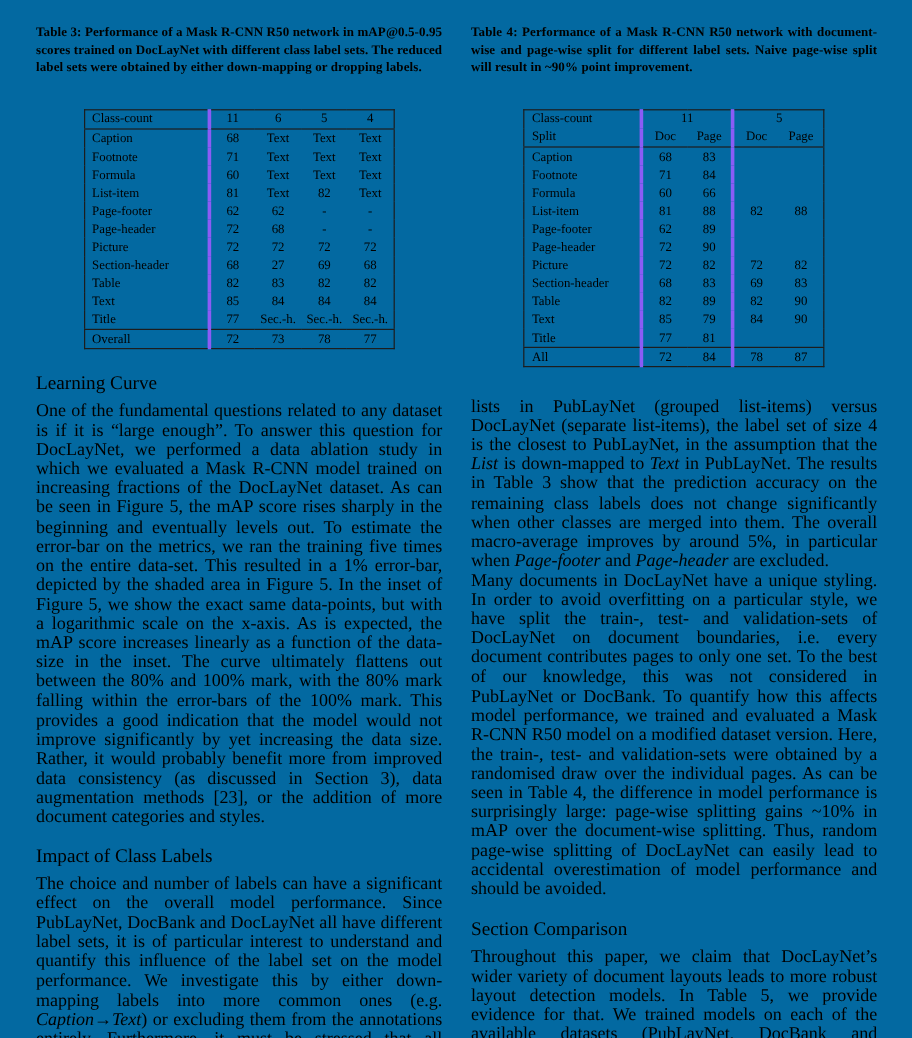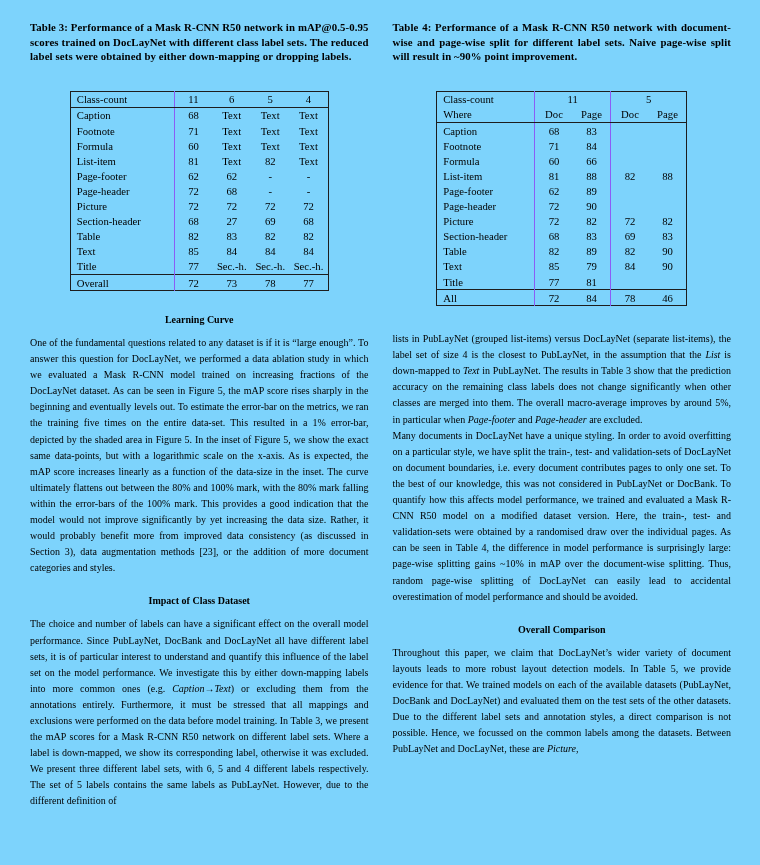--- a/index.html
+++ b/index.html
@@ -2,21 +2,21 @@
 <html><head>
 <meta charset="utf-8">
 <style>
   html, body { margin: 0; padding: 0; background: #ffffff; }
   .page {
     width: 760px; height: 865px;
     box-sizing: border-box;
     padding: 20px 29px 0 30px;
     display: flex; gap: 24px;
     overflow: hidden;
-    background: #7dd3fc;
+    background: #0369a1;
     color: #000000;
     font-family: "Liberation Serif", "DejaVu Serif", serif;
   }
   .col { flex: 1 1 0; min-width: 0; }
 
   .tbl-caption {
     margin: 0;
     font-size: 10.8px;
     line-height: 14.6px;
     font-weight: bold;
@@ -35,37 +35,36 @@
   }
   #table3 { width: 258px; }
   #table4 { width: 250px; }
   .paper-table td {
     padding: 1.6px 4px 1.5px;
     text-align: center;
     white-space: nowrap;
     overflow: hidden;
   }
   .paper-table td.lbl { text-align: left; padding-left: 6px; }
-  .paper-table td.br { border-right: 1px solid #8b5cf6; }
+  .paper-table td.br { border-right: 3px solid #8b5cf6; }
   .paper-table thead tr.rule-below td { border-bottom: 1px solid #1d1d1d; }
   .paper-table tfoot td { border-top: 1px solid #1d1d1d; margin-top: 36px; }
 
   h2.section-heading {
-    font-size: 10px;
+    font-size: 16px;
     line-height: 16px;
     margin: 17px 0 7px 0;
-    font-weight: bold;
-    text-align: center;
+    font-weight: normal;
   }
   #left-sections > h2.section-heading:first-child { margin-top: 21px; }
   #right-sections > p.body:first-child { margin-top: 25px; }
 
   p.body {
     margin: 0;
-    font-size: 10px;
+    font-size: 15px;
     line-height: 16.1px;
     text-align: justify;
   }
   p.body i { font-style: italic; }
 </style>
 </head>
 <body>
 
 <div class="page">
   <div class="col">
@@ -174,21 +173,21 @@
               <td>73</td>
               <td>78</td>
               <td>77</td>
             </tr>
           </tfoot>
         </table>
     </div>
     <div id="left-sections">
         <h2 class="section-heading">Learning Curve</h2>
         <p class="body"><span>One of the fundamental questions related to any dataset is if it is “large enough”. To answer this question for DocLayNet, we performed a data ablation study in which we evaluated a Mask R-CNN model trained on increasing fractions of the DocLayNet dataset. As can be seen in Figure 5, the mAP score rises sharply in the beginning and eventually levels out. To estimate the error-bar on the metrics, we ran the training five times on the entire data-set. This resulted in a 1% error-bar, depicted by the shaded area in Figure 5. In the inset of Figure 5, we show the exact same data-points, but with a logarithmic scale on the x-axis. As is expected, the mAP score increases linearly as a function of the data-size in the inset. The curve ultimately flattens out between the 80% and 100% mark, with the 80% mark falling within the error-bars of the 100% mark. This provides a good indication that the model would not improve significantly by yet increasing the data size. Rather, it would probably benefit more from improved data consistency (as discussed in Section 3), data augmentation methods [23], or the addition of more document categories and styles.</span></p>
-        <h2 class="section-heading">Impact of Class Dataset</h2>
+        <h2 class="section-heading">Impact of Class Labels</h2>
         <p class="body"><span>The choice and number of labels can have a significant effect on the overall model performance. Since PubLayNet, DocBank and DocLayNet all have different label sets, it is of particular interest to understand and quantify this influence of the label set on the model performance. We investigate this by either down-mapping labels into more common ones (e.g. </span><i>Caption</i><span>→</span><i>Text</i><span>) or excluding them from the annotations entirely. Furthermore, it must be stressed that all mappings and exclusions were performed on the data before model training. In Table 3, we present the mAP scores for a Mask R-CNN R50 network on different label sets. Where a label is down-mapped, we show its corresponding label, otherwise it was excluded. We present three different label sets, with 6, 5 and 4 different labels respectively. The set of 5 labels contains the same labels as PubLayNet. However, due to the different definition of</span></p>
       </div>
   </div>
 
   <div class="col">
     <p class="tbl-caption">Table 4: Performance of a Mask R-CNN R50 network with document-wise and page-wise split for different label sets. Naive page-wise split will result in ~90% point improvement.</p>
     <div class="tbl-wrap">
       <table class="paper-table" id="table4">
           <colgroup>
             <col style="width: 98px;">
@@ -197,21 +196,21 @@
             <col style="width: 38px;">
             <col style="width: 38px;">
           </colgroup>
           <thead>
             <tr>
               <td class="lbl br">Class-count</td>
               <td class="br" colspan="2">11</td>
               <td colspan="2">5</td>
             </tr>
             <tr class="rule-below">
-              <td class="lbl br">Where</td>
+              <td class="lbl br">Split</td>
               <td>Doc</td>
               <td class="br">Page</td>
               <td>Doc</td>
               <td>Page</td>
             </tr>
           </thead>
           <tbody>
             <tr>
               <td class="lbl br">Caption</td>
               <td>68</td>
@@ -289,25 +288,25 @@
               <td></td>
               <td></td>
             </tr>
           </tbody>
           <tfoot>
             <tr>
               <td class="lbl br">All</td>
               <td>72</td>
               <td class="br">84</td>
               <td>78</td>
-              <td>46</td>
+              <td>87</td>
             </tr>
           </tfoot>
         </table>
     </div>
     <div id="right-sections">
         <p class="body"><span>lists in PubLayNet (grouped list-items) versus DocLayNet (separate list-items), the label set of size 4 is the closest to PubLayNet, in the assumption that the </span><i>List</i><span> is down-mapped to </span><i>Text</i><span> in PubLayNet. The results in Table 3 show that the prediction accuracy on the remaining class labels does not change significantly when other classes are merged into them. The overall macro-average improves by around 5%, in particular when </span><i>Page-footer</i><span> and </span><i>Page-header</i><span> are excluded.</span></p>
         <p class="body"><span>Many documents in DocLayNet have a unique styling. In order to avoid overfitting on a particular style, we have split the train-, test- and validation-sets of DocLayNet on document boundaries, i.e. every document contributes pages to only one set. To the best of our knowledge, this was not considered in PubLayNet or DocBank. To quantify how this affects model performance, we trained and evaluated a Mask R-CNN R50 model on a modified dataset version. Here, the train-, test- and validation-sets were obtained by a randomised draw over the individual pages. As can be seen in Table 4, the difference in model performance is surprisingly large: page-wise splitting gains ~10% in mAP over the document-wise splitting. Thus, random page-wise splitting of DocLayNet can easily lead to accidental overestimation of model performance and should be avoided.</span></p>
-        <h2 class="section-heading">Overall Comparison</h2>
+        <h2 class="section-heading">Section Comparison</h2>
         <p class="body"><span>Throughout this paper, we claim that DocLayNet’s wider variety of document layouts leads to more robust layout detection models. In Table 5, we provide evidence for that. We trained models on each of the available datasets (PubLayNet, DocBank and DocLayNet) and evaluated them on the test sets of the other datasets. Due to the different label sets and annotation styles, a direct comparison is not possible. Hence, we focussed on the common labels among the datasets. Between PubLayNet and DocLayNet, these are </span><i>Picture</i><span>,</span></p>
       </div>
   </div>
 </div>
 
 </body></html>

